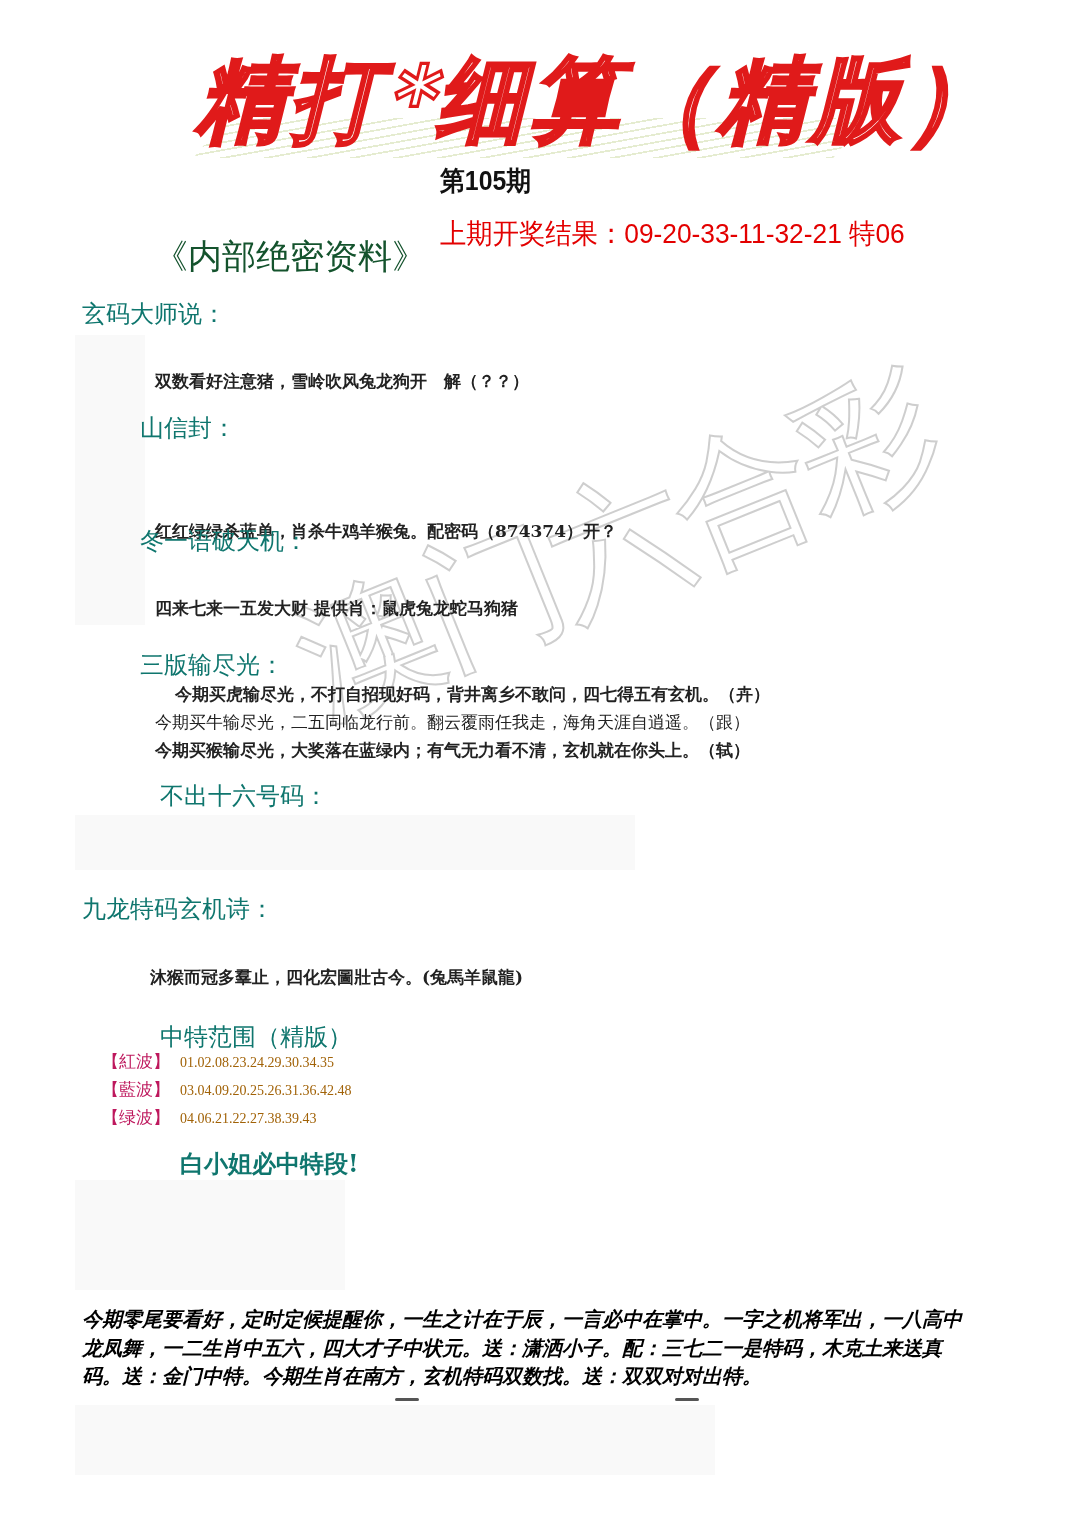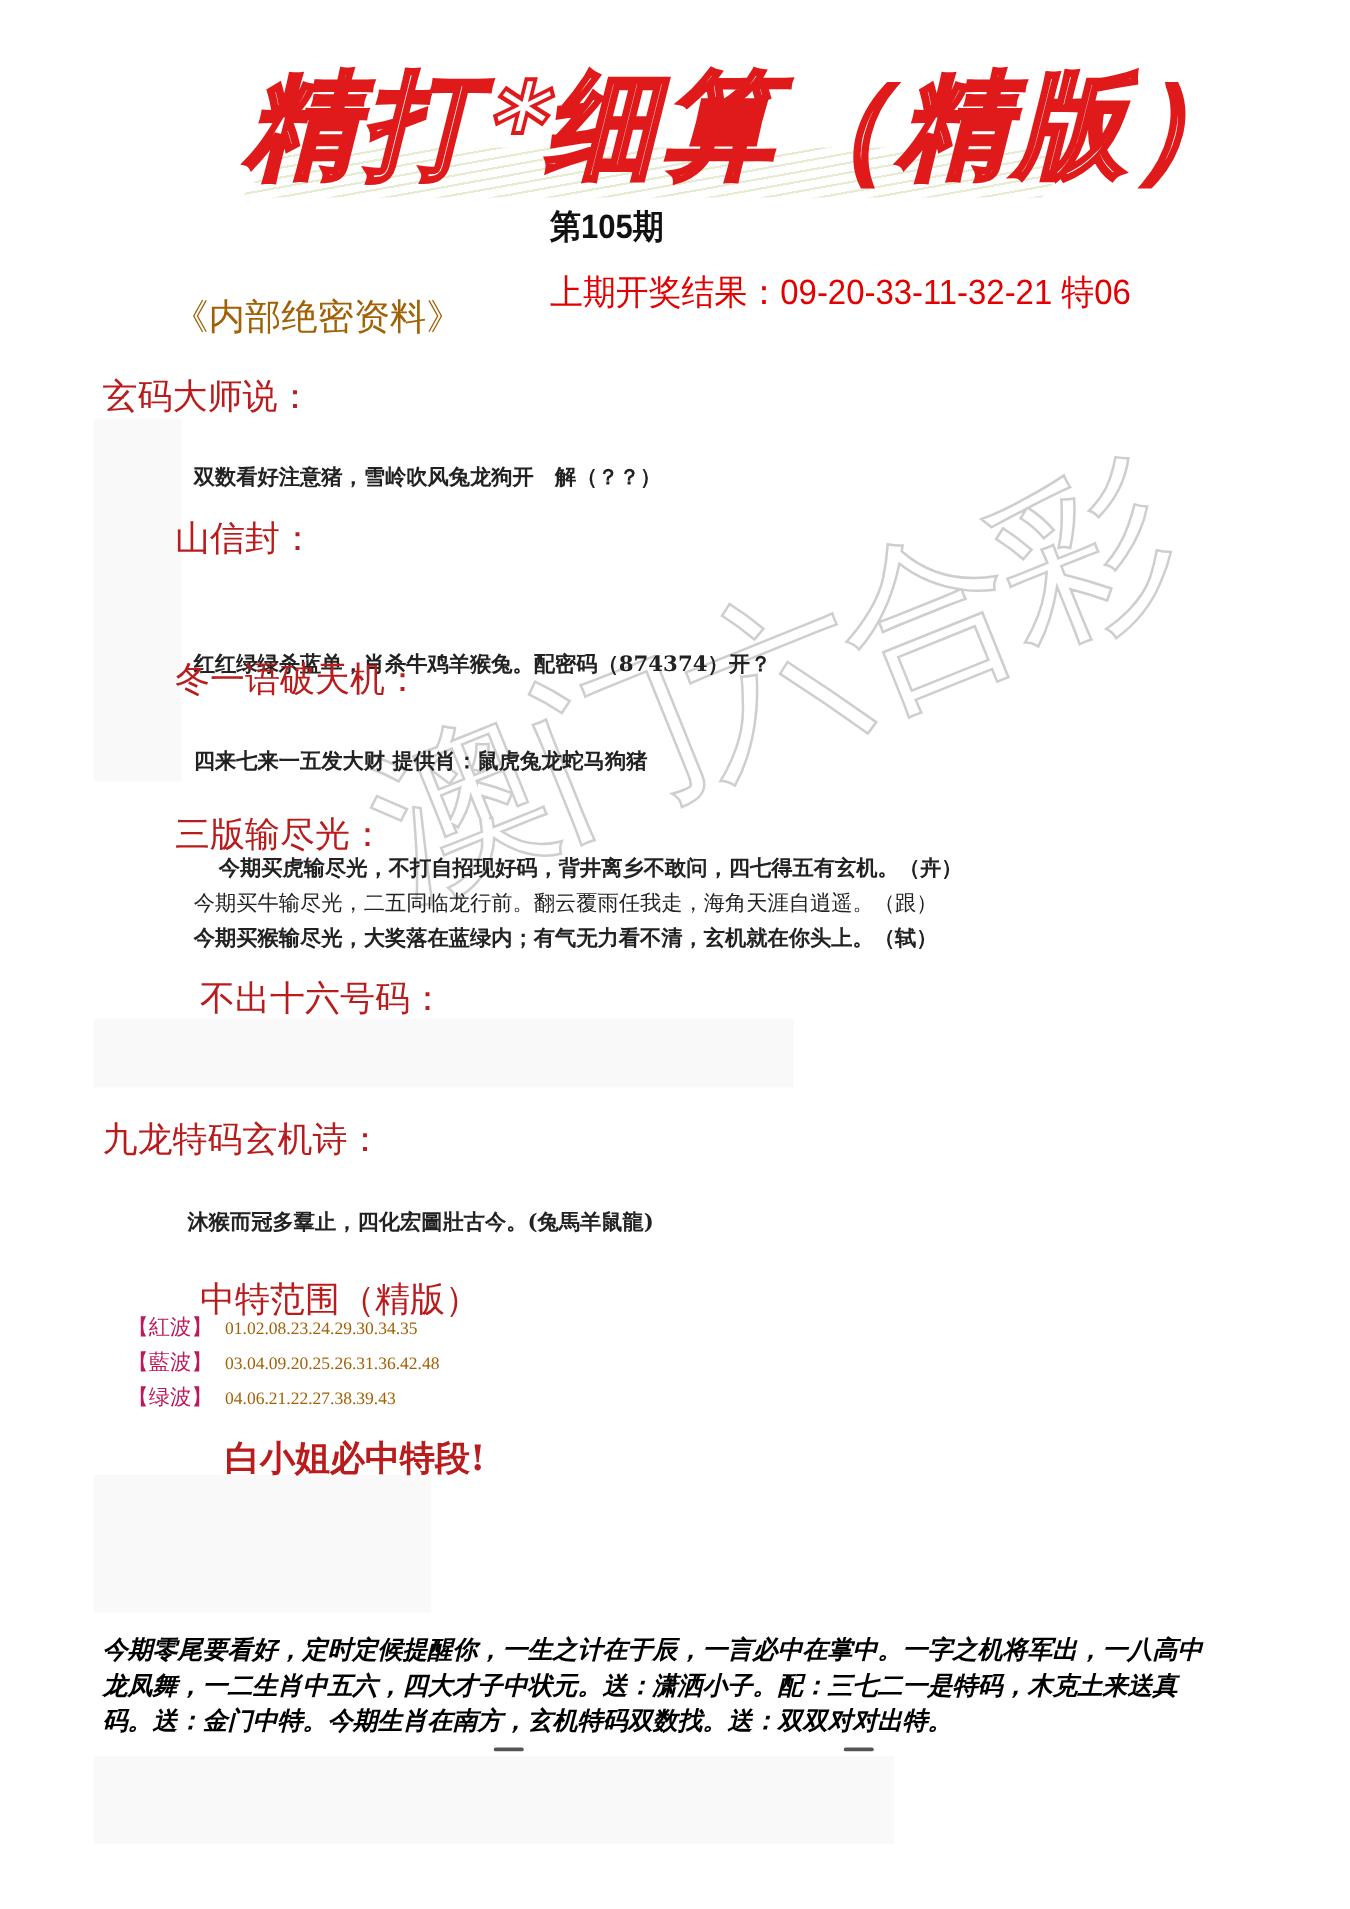--- a/index.html
+++ b/index.html
@@ -23,23 +23,23 @@
     .banner-shadow {
       position: absolute; left: 20px; top: 70px; width: 640px; height: 40px;
       background: repeating-linear-gradient(-12deg, rgba(180,200,120,0.35) 0 2px, transparent 2px 9px);
       transform: skewX(-40deg);
     }
 
     .issue { left: 440px; top: 163px; font-family: "Liberation Sans", sans-serif; font-size: 27px; font-weight: bold; color: #111; transform: scaleX(0.92); transform-origin: left; }
 
     .result { left: 440px; top: 215px; font-family: "Liberation Sans", sans-serif; font-size: 28px; color: #e30000; transform: scaleX(0.94); transform-origin: left; }
 
-    .doc-title { left: 138px; top: 234px; font-size: 29px; color: #a16207; }
+    .doc-title { left: 154px; top: 234px; font-size: 34px; color: #14532d; }
 
-    .h-section { font-size: 28px; color: #b91c1c; }
+    .h-section { font-size: 24px; color: #0f766e; }
     .body-line { font-size: 17px; color: #222; }
     .bold { font-weight: bold; }
 
     .scan-blot {
       position: absolute; background: rgba(230,230,230,0.25);
     }
 
     .watermark {
       left: 270px; top: 585px; font-family: "DejaVu Serif", serif; font-size: 140px;
       color: transparent; -webkit-text-stroke: 2px rgba(120,120,120,0.45);

